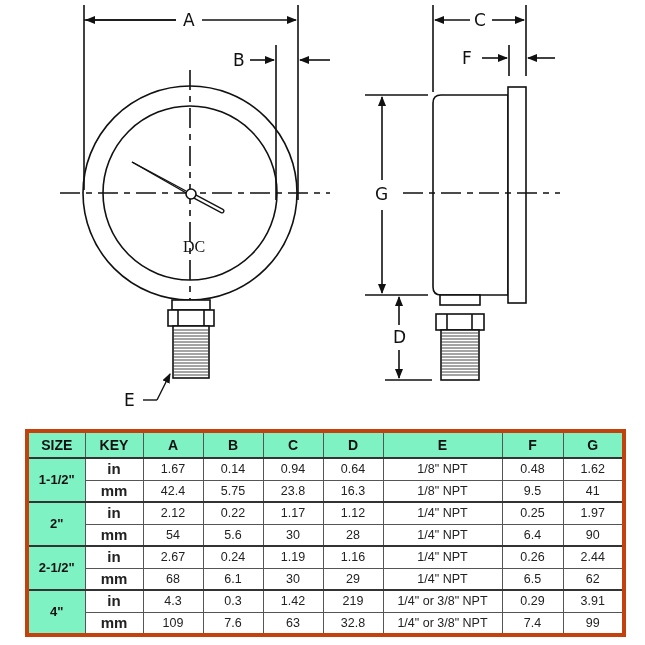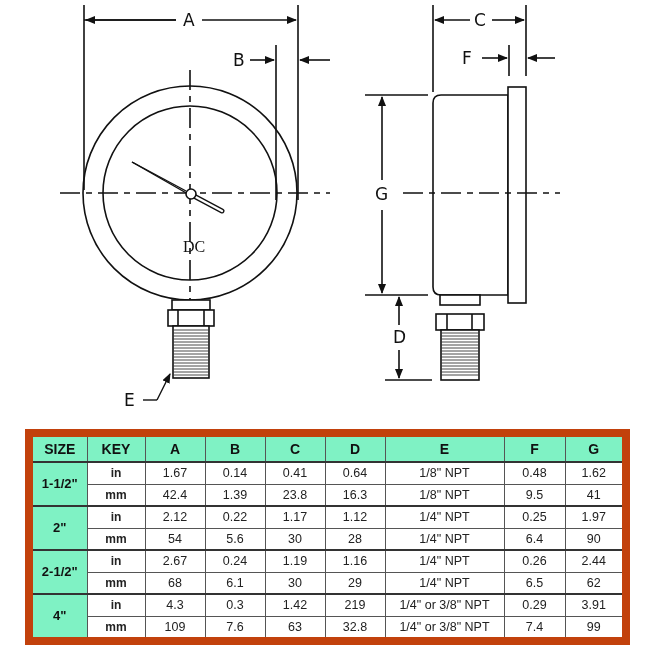--- a/index.html
+++ b/index.html
@@ -4,31 +4,31 @@
 <style>
   html, body { margin: 0; padding: 0; background: #ffffff; }
   body { width: 645px; height: 645px; position: relative; overflow: hidden; font-family: "Liberation Sans", sans-serif; }
   #drawing { position: absolute; left: 0; top: 0; width: 645px; height: 420px; }
   .dim-label { font-family: "DejaVu Sans", sans-serif; font-size: 17px; fill: #111; }
   .serif-label { font-family: "Liberation Serif", serif; font-size: 16px; fill: #111; }
   #spec-table {
     position: absolute; left: 25px; top: 429px;
     border-collapse: collapse; table-layout: fixed;
     font-family: "Liberation Sans", sans-serif; color: #222;
-    border: 8px solid #c2410c;
+    border: 4px solid #c2410c;
   }
   #spec-table th, #spec-table td {
     border: 1px solid #555; text-align: center; padding: 0; 
     font-size: 12.5px; height: 20.5px; line-height: 20px;
   }
   #spec-table th {
     background: #7ff2c4; font-weight: bold; font-size: 14px; height: 24px; color: #111;
   }
   #spec-table td.size-cell { background: #7ff2c4; font-weight: bold; font-size: 13px; color: #111; border-top: 2px solid #333; }
-  #spec-table td.key-cell { font-weight: bold; font-size: 12px; margin-top: 12px; }
+  #spec-table td.key-cell { font-weight: bold; font-size: 15px; margin-top: 12px; }
   #spec-table tr.grp-start td { border-top: 2px solid #333; }
 </style>
 </head>
 <body>
 
 <svg id="drawing" viewBox="0 0 645 420" xmlns="http://www.w3.org/2000/svg">
   <defs>
     <marker id="arr" markerWidth="10" markerHeight="8" refX="9" refY="4" orient="auto" markerUnits="userSpaceOnUse">
       <path d="M0,0 L10,4 L0,8 Z" fill="#111"></path>
     </marker>
@@ -178,30 +178,30 @@
       <th>G</th>
     </tr>
   </thead>
   <tbody>
 
     <tr class="grp-start">
       <td class="size-cell" rowspan="2">1-1/2"</td>
       <td class="key-cell">in</td>
       <td>1.67</td>
       <td>0.14</td>
-      <td>0.41</td>
+      <td>0.94</td>
       <td>0.64</td>
       <td>1/8" NPT</td>
       <td>0.48</td>
       <td>1.62</td>
     </tr>
     <tr>
       <td class="key-cell">mm</td>
       <td>42.4</td>
-      <td>1.39</td>
+      <td>5.75</td>
       <td>23.8</td>
       <td>16.3</td>
       <td>1/8" NPT</td>
       <td>9.5</td>
       <td>41</td>
     </tr>
 
     <tr class="grp-start">
       <td class="size-cell" rowspan="2">2"</td>
       <td class="key-cell">in</td>

